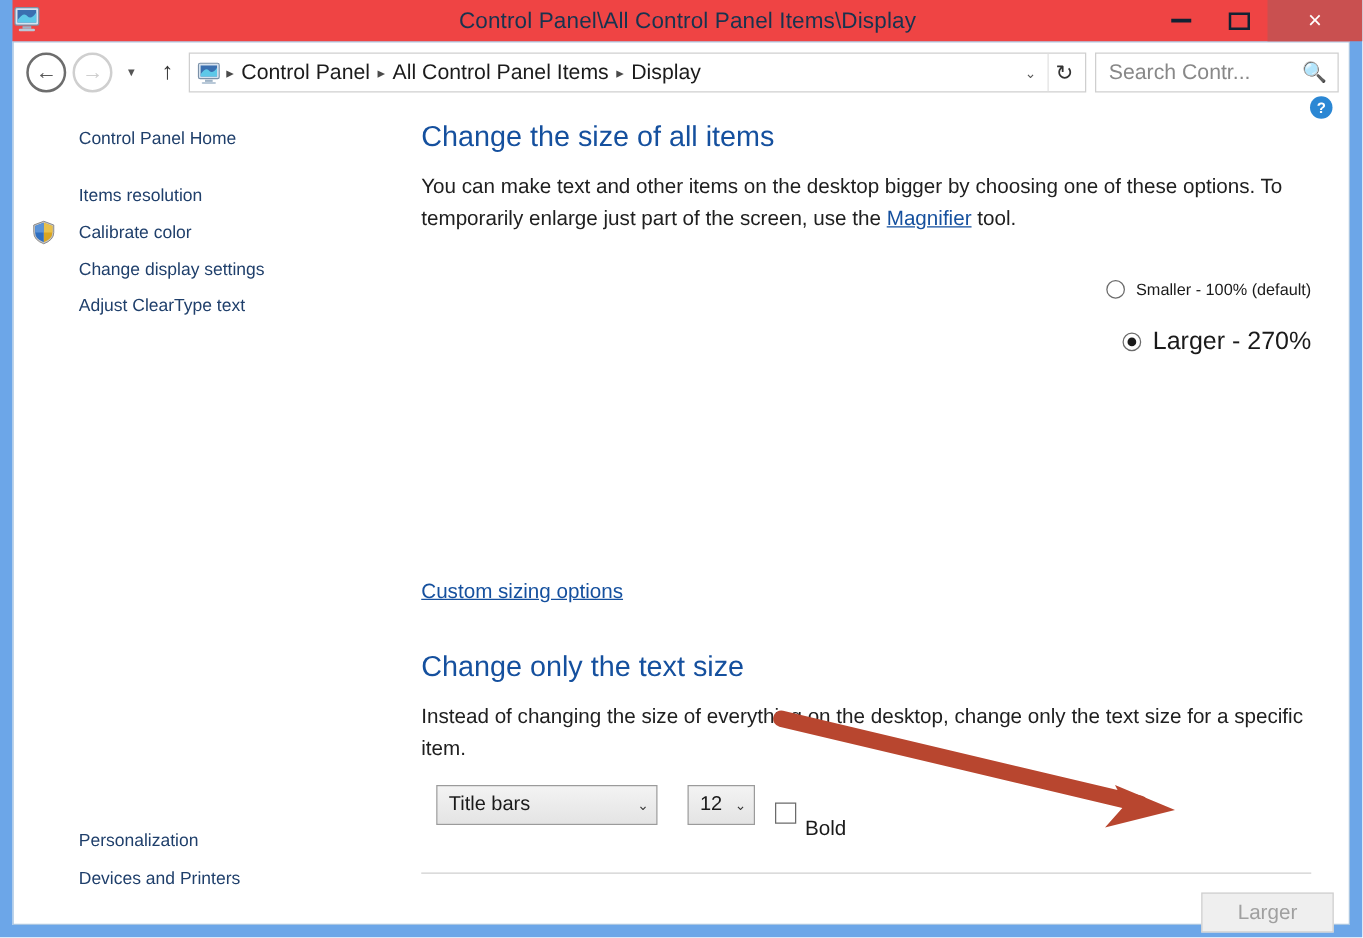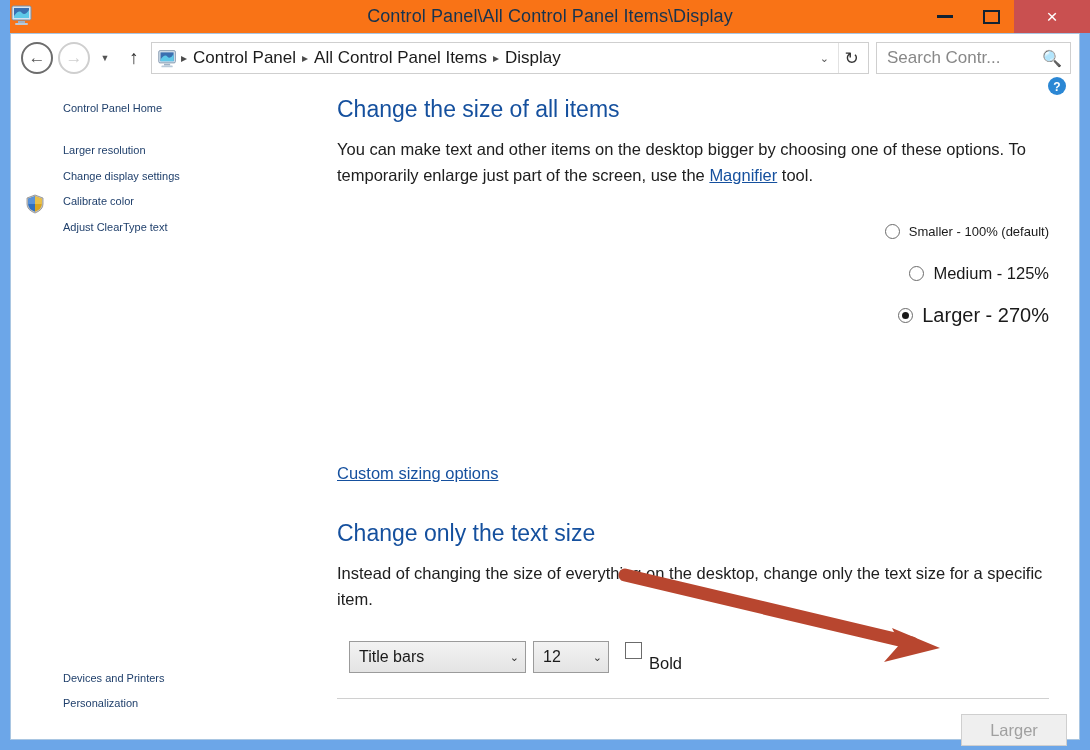--- a/index.html
+++ b/index.html
@@ -19,21 +19,21 @@
     background: #6ca6e8;
     padding: 0 10px 10px 10px;
   }
 
   
   #titlebar {
     position: relative;
     height: 33px;
     display: flex;
     align-items: center;
-    background: #f97316;
+    background: #ef4444;
   }
   #titlebar-icon {
     position: absolute;
     left: 0px;
     top: 3px;
     width: 24px;
     height: 24px;
   }
   #title-text {
     flex: 1;
@@ -146,21 +146,21 @@
   
   #body { flex: 1; display: flex; position: relative; min-height: 0; }
 
   #sidebar {
     width: 326px;
     flex: none;
     position: relative;
     padding-top: 14px;
   }
   .side-link {
-    font-size: 11px;
+    font-size: 14px;
     color: #1f3f6b;
     padding: 6px 0 6px 52px;
     position: relative;
     line-height: 1.25;
   }
   .side-link.home { padding-bottom: 22px; }
   #shield-icon { position: absolute; left: 14px; top: 5px; width: 20px; height: 20px; }
   #seealso {
     position: absolute;
     left: 0; right: 0;
@@ -235,35 +235,35 @@
     font-size: 16.5px;
     color: #15509e;
   }
   #section2 { position: absolute; left: 0; top: 438px; right: 30px; }
 
   
   #controls {
     position: absolute;
     left: 0; top: 546px;
     display: flex;
-    align-items: flex-end;
+    align-items: flex-start;
     padding-left: 12px;
   }
   .combo {
     height: 32px;
     background: linear-gradient(#f3f3f3, #e4e4e4);
     border: 1px solid #9b9b9b;
     display: flex;
     align-items: center;
     padding: 0 6px 0 9px;
     font-size: 16px;
     color: #1a1a1a;
   }
   #combo-item { width: 177px; justify-content: space-between; }
-  #combo-size { width: 76px; margin-left: 7px; justify-content: space-between; }
+  #combo-size { width: 54px; margin-left: 24px; justify-content: space-between; }
   .combo-arrow { font-size: 11px; color: #333; }
   #bold-wrap {
     display: flex; align-items: center;
     margin-left: 16px;
   }
   #bold-box {
     width: 17px; height: 17px;
     border: 1px solid #6b6b6b;
     background: #fff;
     margin-right: 7px;
@@ -365,62 +365,58 @@
         <input id="search-input" type="text" placeholder="Search Contr..." style="">
         <span id="search-icon">🔍</span>
       </div>
     </div>
 
     <div id="body">
 
       <div id="sidebar">
         <div class="side-link home">Control Panel Home</div>
 
-        <div class="side-link">Larger resolution</div>
-
-        <div class="side-link">Change display settings</div>
+        <div class="side-link">Items resolution</div>
 
         <div class="side-link">
           <svg id="shield-icon" viewBox="0 0 20 20">
             <path d="M10 1 L18 4 L18 10 Q18 16 10 19 Q2 16 2 10 L2 4 Z" fill="#c9c9c9" stroke="#8a8a8a" stroke-width="0.8"></path>
             <path d="M10 2.2 L16.9 4.8 L16.9 10 Q16.9 15.2 10 17.8 Z" fill="#d9a520"></path>
             <path d="M10 2.2 L3.1 4.8 L3.1 10 Q3.1 15.2 10 17.8 Z" fill="#2f6fc0"></path>
             <path d="M3.1 4.8 L16.9 4.8 L16.9 9.8 L3.1 9.8 Z" fill="none"></path>
             <path d="M10 2.2 L16.9 4.8 L16.9 9.9 L10 9.9 Z" fill="#e8c04a"></path>
             <path d="M10 2.2 L3.1 4.8 L3.1 9.9 L10 9.9 Z" fill="#5a93d8"></path>
           </svg>
           <span>Calibrate color</span>
         </div>
+
+        <div class="side-link">Change display settings</div>
         <div class="side-link">Adjust ClearType text</div>
 
         <div id="seealso">
+          <div class="side-link">Personalization</div>
           <div class="side-link">Devices and Printers</div>
-          <div class="side-link">Personalization</div>
         </div>
       </div>
 
       <div id="content">
 
         <svg id="help-icon" viewBox="0 0 20 20">
           <circle cx="10" cy="10" r="9" fill="#2b87d4"></circle>
           <text x="10" y="14.5" font-size="12" font-family="Liberation Sans, sans-serif" fill="#ffffff" text-anchor="middle" font-weight="bold">?</text>
         </svg>
 
         <h2 class="section">Change the size of all items</h2>
 
         <p class="para"><span>You can make text and other items on the desktop bigger by choosing one of these options. To temporarily enlarge just part of the screen, use the </span><a href="#" class="inline-link">Magnifier</a><span> tool.</span></p>
 
         <div id="radios">
           <div class="radio-row r100">
             <div class="radio-dot"></div>
             <span class="radio-label">Smaller - 100% (default)</span>
-          </div>
-          <div class="radio-row r125">
-            <div class="radio-dot"></div>
-            <span class="radio-label">Medium - 125%</span>
           </div>
           <div class="radio-row r150">
             <div class="radio-dot checked"></div>
             <span class="radio-label">Larger - 270%</span>
           </div>
         </div>
 
         <a href="#" id="custom-link">Custom sizing options</a>
 
         <div id="section2">

